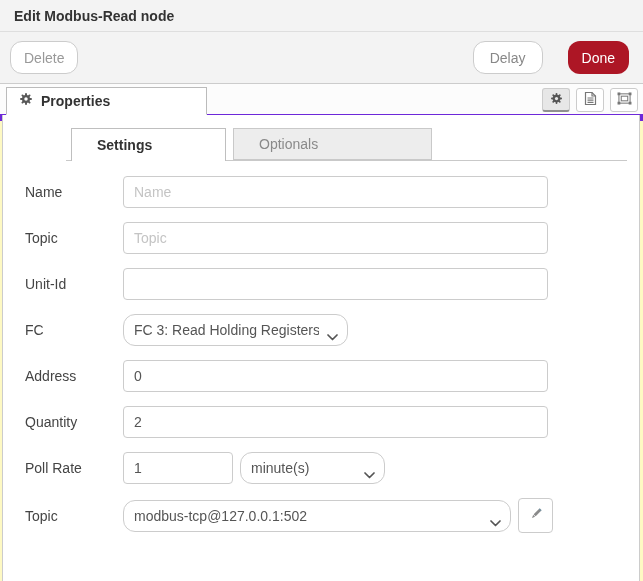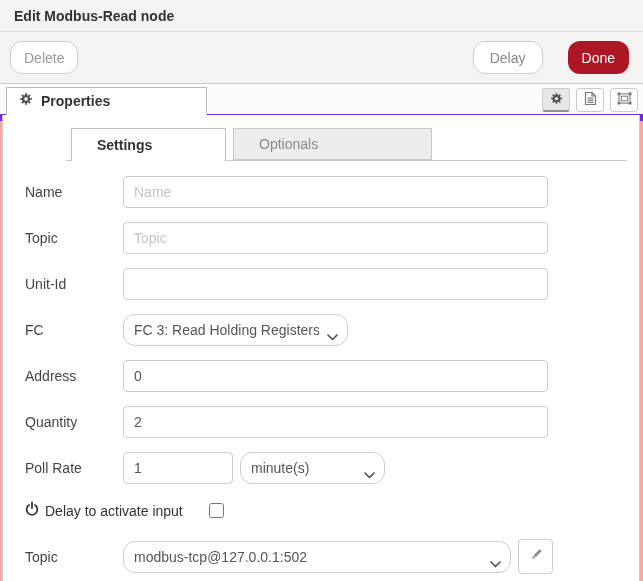--- a/index.html
+++ b/index.html
@@ -1,18 +1,18 @@
 <!DOCTYPE html>
 <html><head>
 <meta charset="utf-8">
 <style>
   html,body { margin:0; padding:0; background:#fff; }
   .dialog {
     position:relative; width:643px; height:581px; overflow:hidden;
-    font-family:"Liberation Sans", sans-serif; background:#fca5a5;
+    font-family:"Liberation Sans", sans-serif; background:#fef9c3;
   }
 
   
   .hdr {
     height:32px; background:#f3f3f3; border-bottom:1px solid #dedede;
     display:flex; align-items:center; padding-left:14px; box-sizing:border-box;
   }
   .hdr-title { font-size:14px; font-weight:bold; color:#333; }
 
   
@@ -227,30 +227,20 @@
             <option>minute(s)</option>
           </select>
           <span class="chev">
             <svg width="11" height="7" viewBox="0 0 11 7" fill="none" stroke="#555" stroke-width="1.7" stroke-linecap="round" stroke-linejoin="round">
                 <path d="M1 1 L5.5 5.5 L10 1"></path>
               </svg>
           </span>
         </span>
       </div>
 
-      <div class="delay-row">
-        <span>
-          <svg width="14" height="15" viewBox="0 0 16 17" fill="none" stroke="#333" stroke-width="2" stroke-linecap="round">
-            <path d="M4.6 4.6 A6.1 6.1 0 1 0 11.4 4.6"></path>
-            <path d="M8 1.5 V8"></path>
-          </svg>
-        </span>
-        <span class="delay-text">Delay to activate input</span>
-        <input type="checkbox" style="">
-      </div>
 
       <div class="row">
         <span class="lbl">Topic</span>
         <span class="select-wrap">
           <select class="sel sel-server">
             <option>modbus-tcp@127.0.0.1:502</option>
           </select>
           <span class="chev">
             <svg width="11" height="7" viewBox="0 0 11 7" fill="none" stroke="#555" stroke-width="1.7" stroke-linecap="round" stroke-linejoin="round">
                 <path d="M1 1 L5.5 5.5 L10 1"></path>

